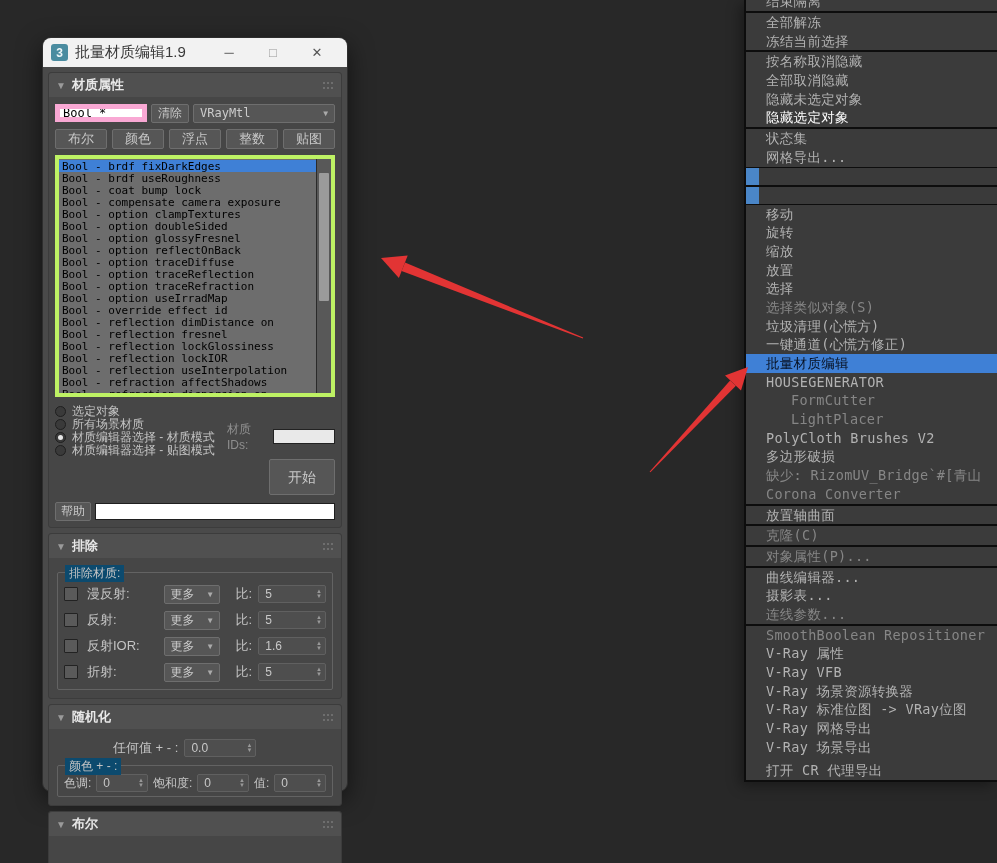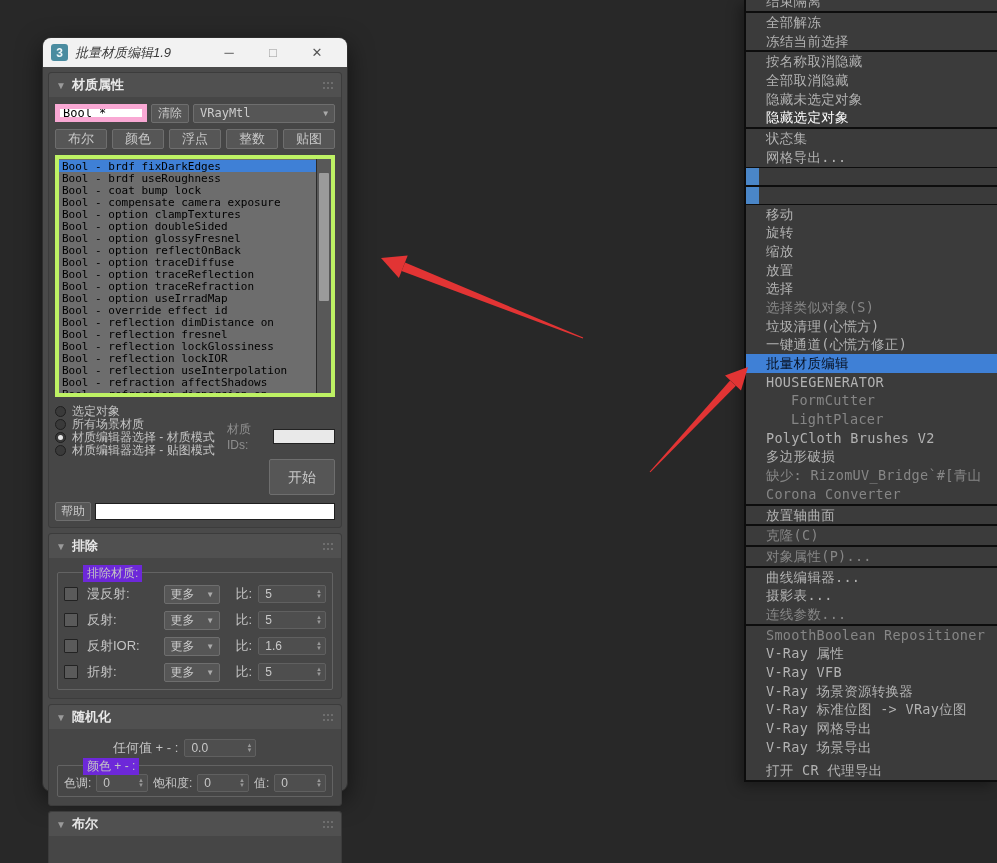--- a/index.html
+++ b/index.html
@@ -7,21 +7,21 @@
   body { background:#282828; font-family:"Liberation Sans",sans-serif; position:relative; overflow:hidden; }
 
   
   .dialog { position:absolute; left:42px; top:37px; width:306px; height:755px;
             background:#4a4a4a; border-radius:9px; border:1px solid #2e2e2e;
             box-shadow:0 8px 24px rgba(0,0,0,.55); }
   .titlebar { height:29px; background:#f2f2f2; border-radius:8px 8px 0 0;
               display:flex; align-items:center; padding:0 8px; }
   .app-icon { width:17px; height:17px; background:#4a8ca0; border-radius:3px; color:#eef6f8;
               font-size:12px; font-weight:bold; display:flex; align-items:center; justify-content:center; }
-  .title-text { margin-left:7px; font-size:13px; color:#3a3a3a; flex:1;font-style:italic; }
+  .title-text { margin-left:7px; font-size:15px; color:#3a3a3a; flex:1; }
   .tb-btn { width:44px; text-align:center; color:#555; font-size:13px; line-height:29px; }
   .tb-max { color:#999; }
 
   .dlg-body { padding:5px 5px 0 5px; }
   .rollout { margin-bottom:5px; background:#464646; border-radius:3px; border:1px solid #3c3c3c; }
   .rollout-header { height:24px; display:flex; align-items:center; gap:6px;
                     background:#505050; border-radius:3px 3px 0 0; padding:0 7px; }
   .ro-arrow { color:#9a9a9a; font-size:10px; }
   .ro-title { color:#e8e8e8; font-weight:bold; font-size:13px; flex:1; }
   .dots-icon { opacity:.55; }
@@ -57,21 +57,21 @@
   .ids-row { display:flex; align-items:center; gap:4px;margin-top:16px; }
   .ids-label { color:#8f8f8f; font-size:12px; }
   input.ids { width:62px; height:15px; background:#e9e9e9; border:1px solid #222; }
   .start-btn { width:66px; height:36px; margin-top:7px; margin-left:auto; font-size:14px; line-height:34px; display:block; }
 
   .help-row { display:flex; gap:4px; margin-top:7px; align-items:center; }
   .btn-help { width:36px; height:19px; line-height:17px; }
   input.help-field { flex:1; height:17px; background:#fff; border:1px solid #1f1f1f; }
 
   .groupbox { border:1px solid #636363; border-radius:2px; margin:8px 2px 2px; padding:8px 6px 4px; position:relative; }
-  .groupbox-label { position:absolute; top:-8px; left:25px; background:#6d28d9; padding:0 4px; color:#c4c4c4; font-size:12px; }
+  .groupbox-label { position:absolute; top:-8px; left:7px; background:#0c4a6e; padding:0 4px; color:#c4c4c4; font-size:12px; }
   .excl-row { display:flex; align-items:center; height:26px; }
   .checkbox { width:14px; height:14px; background:#5a5a5a; border:1px solid #222; border-radius:1px; flex:none; }
   .excl-label { margin-left:9px; color:#c4c4c4; font-size:13px; width:82px; }
   .dd-more { width:56px; height:19px; flex:none; }
   .ratio-label { margin-left:16px; margin-right:6px; color:#c4c4c4; font-size:13px; }
   .spinner { height:18px; background:#4e4e4e; border:1px solid #606060; display:flex; align-items:center;
              color:#c8c8c8; font-size:12px; padding-left:6px; border-radius:2px; }
   .spin-arrows { margin-left:auto; display:flex; flex-direction:column; line-height:5px; font-size:6px; color:#999; padding-right:3px; }
   .sp-w { width:72px; }
 

